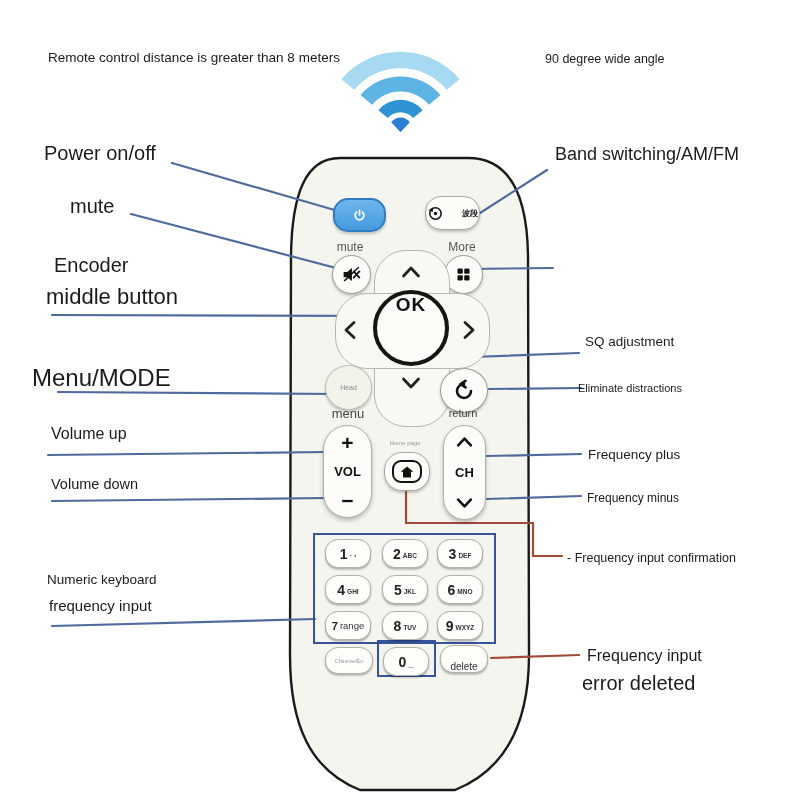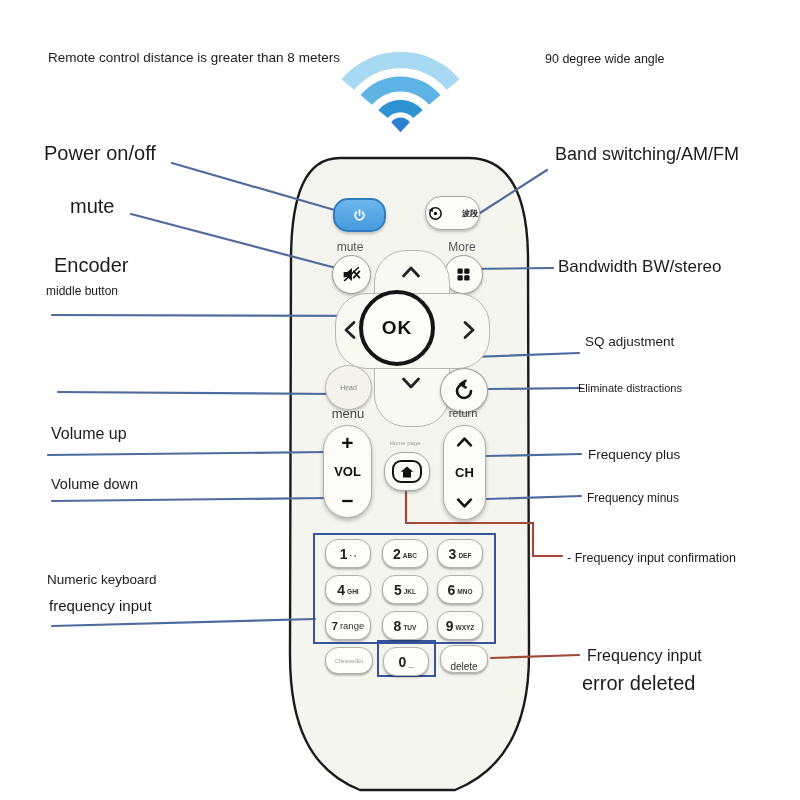--- a/index.html
+++ b/index.html
@@ -66,28 +66,28 @@
       <line x1="491" y1="658" x2="579" y2="655"></line>
     </g>
   </svg>
 
   <span class="lbl" style="left:48px;top:50px;font-size:13.5px;">Remote control distance is greater than 8 meters</span>
   <span class="lbl" style="left:545px;top:52px;font-size:12.5px;">90 degree wide angle</span>
 
   <span class="lbl" style="left:44px;top:142px;font-size:20px;">Power on/off</span>
   <span class="lbl" style="left:70px;top:195px;font-size:20px;">mute</span>
   <span class="lbl" style="left:54px;top:254px;font-size:20px;">Encoder</span>
-  <span class="lbl" style="left:46px;top:284px;font-size:12px;">middle button</span>
+  <span class="lbl" style="left:46px;top:284px;font-size:22px;">middle button</span>
+  <span class="lbl" style="left:32px;top:364px;font-size:24px;">Menu/MODE</span>
   <span class="lbl" style="left:51px;top:425px;font-size:16px;">Volume up</span>
   <span class="lbl" style="left:51px;top:476px;font-size:14.5px;">Volume down</span>
   <span class="lbl" style="left:47px;top:572px;font-size:13.5px;">Numeric keyboard</span>
   <span class="lbl" style="left:49px;top:597px;font-size:15px;">frequency input</span>
 
   <span class="lbl" style="left:555px;top:144px;font-size:18px;">Band switching/AM/FM</span>
-  <span class="lbl" style="left:558px;top:257px;font-size:17px;">Bandwidth BW/stereo</span>
   <span class="lbl" style="left:585px;top:334px;font-size:13.5px;">SQ adjustment</span>
   <span class="lbl" style="left:578px;top:382px;font-size:11px;">Eliminate distractions</span>
   <span class="lbl" style="left:588px;top:447px;font-size:13.5px;">Frequency plus</span>
   <span class="lbl" style="left:587px;top:491px;font-size:12px;">Frequency minus</span>
   <span class="lbl" style="left:567px;top:551px;font-size:12.5px;">- Frequency input confirmation</span>
   <span class="lbl" style="left:587px;top:647px;font-size:16px;">Frequency input</span>
   <span class="lbl" style="left:582px;top:672px;font-size:20px;">error deleted</span>
 
   <div class="pill" style="left:333px;top:198px;width:49px;height:30px;border-radius:15px;
        background:linear-gradient(180deg,#6eb6ec,#459ade);border:2px solid #2f7cc0;">
@@ -144,23 +144,23 @@
       <svg width="13" height="20" viewBox="0 0 13 20">
           <polyline points="11,2.5 3,10 11,17.5" fill="none" stroke="#222" stroke-width="2.8" stroke-linecap="round" stroke-linejoin="round"></polyline>
         </svg>
     </div>
     <div class="chev" style="left:463px;top:320px;">
       <svg width="13" height="20" viewBox="0 0 13 20">
           <polyline points="2,2.5 10,10 2,17.5" fill="none" stroke="#222" stroke-width="2.8" stroke-linecap="round" stroke-linejoin="round"></polyline>
         </svg>
     </div>
 
-    <div class="abs" style="left:359px;top:290px;width:76px;height:76px;border-radius:50%;
+    <div class="abs" style="left:373px;top:290px;width:76px;height:76px;border-radius:50%;
          background:#fbfbf8;border:4px solid #151515;box-sizing:border-box;
-         display:flex;align-items:center;justify-content:center;">
+         display:flex;align-items:flex-start;justify-content:center;">
       <span style="font-size:19px;font-weight:600;letter-spacing:1px;color:#111;">OK</span>
     </div>
   </div>
 
   <div class="circle" style="left:325px;top:365px;width:45px;height:43px;background:#f3f3ec;border:1px solid #c0c0ba;">
     <span style="font-size:7px;color:#888;">Head</span>
   </div>
   <span class="cap" style="left:318px;top:406px;width:60px;font-size:13px;color:#444;">menu</span>
 
   <div class="circle" style="left:440px;top:368px;width:46px;height:43px;">

